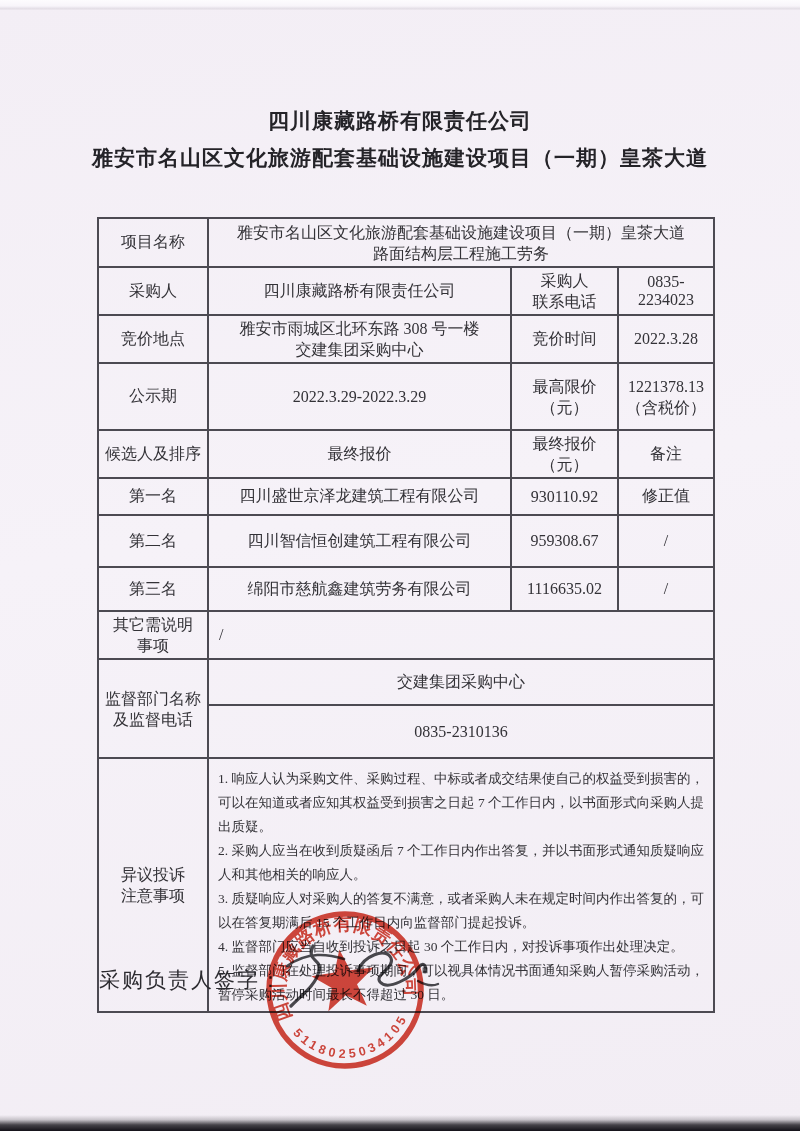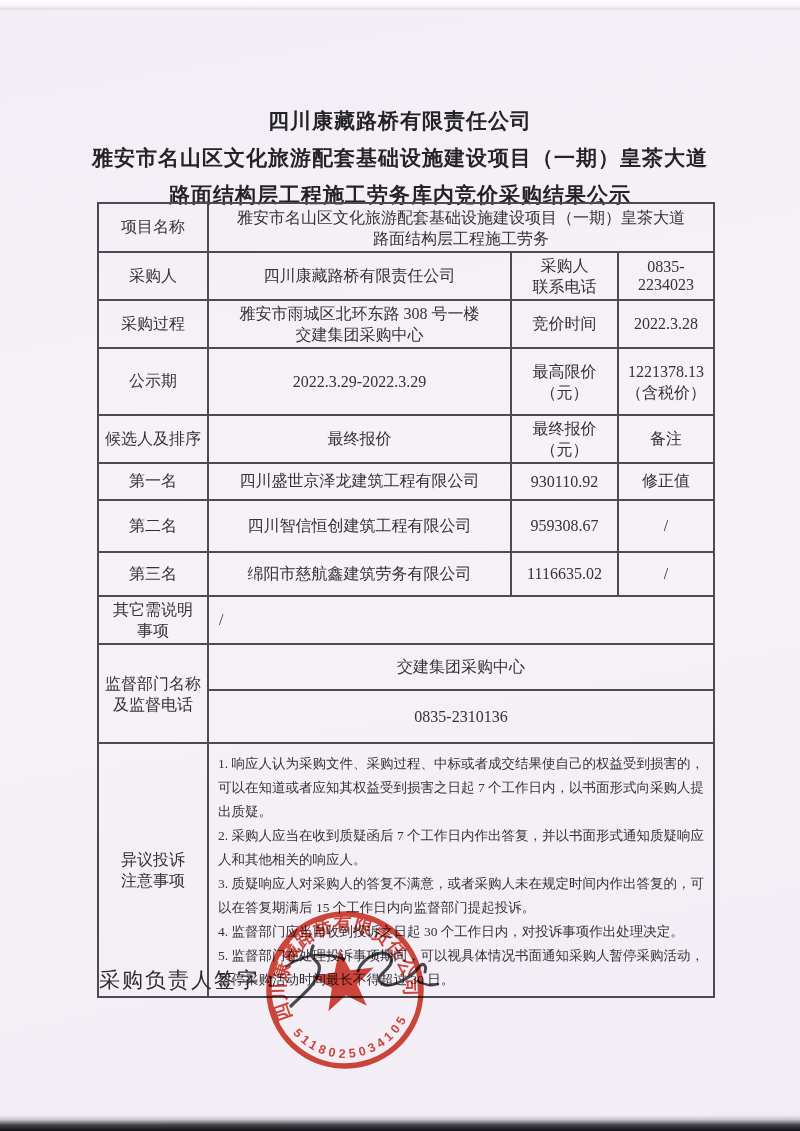--- a/index.html
+++ b/index.html
@@ -15,21 +15,21 @@
   .scan-bottom{
     position:absolute;bottom:0;left:0;width:100%;height:16px;
     background:linear-gradient(180deg,rgba(20,18,24,0) 0%,rgba(20,18,24,.2) 30%,rgba(20,18,24,.78) 62%,#131118 100%);
   }
   .titles{
     position:absolute;top:102px;left:0;width:100%;text-align:center;
     font-family:"Liberation Sans",sans-serif;font-weight:700;
     font-size:21px;line-height:37px;color:#242328;letter-spacing:1px;
   }
   table.main{
-    position:absolute;left:97px;top:202px;width:616px;
+    position:absolute;left:97px;top:217px;width:616px;
     border-collapse:collapse;table-layout:fixed;
     font-size:16px;color:#333237;border-radius:27px;
   }
   table.main td{
     border:2px solid #4c4a52;text-align:center;vertical-align:middle;
     padding:2px 4px;overflow:hidden;
   }
   .two{white-space:pre-line;line-height:21px;}
   .left-td{text-align:left !important;padding-left:10px !important;}
   .notes-td{
@@ -49,21 +49,20 @@
 </head>
 <body>
 
 <div class="page">
 
   <div class="scan-top"></div>
 
   <div class="titles">
     <div>四川康藏路桥有限责任公司</div>
     <div>雅安市名山区文化旅游配套基础设施建设项目（一期）皇茶大道</div>
-    <div>路面结构层工程施工劳务库内竞价采购结果公示</div>
   </div>
 
   <table class="main">
     <colgroup>
       <col style="width:110px">
         <col style="width:303px">
         <col style="width:107px">
         <col style="width:96px">
     </colgroup>
     <tbody>
@@ -73,21 +72,21 @@
 路面结构层工程施工劳务</td>
       </tr>
       <tr style="height:36px">
         <td>采购人</td>
         <td>四川康藏路桥有限责任公司</td>
         <td class="two">采购人
 联系电话</td>
         <td>0835-2234023</td>
       </tr>
       <tr style="height:48px">
-        <td>采购过程</td>
+        <td>竞价地点</td>
         <td class="two">雅安市雨城区北环东路 308 号一楼
 交建集团采购中心</td>
         <td>竞价时间</td>
         <td>2022.3.28</td>
       </tr>
       <tr style="height:67px">
         <td>公示期</td>
         <td>2022.3.29-2022.3.29</td>
         <td class="two">最高限价
 （元）</td>

